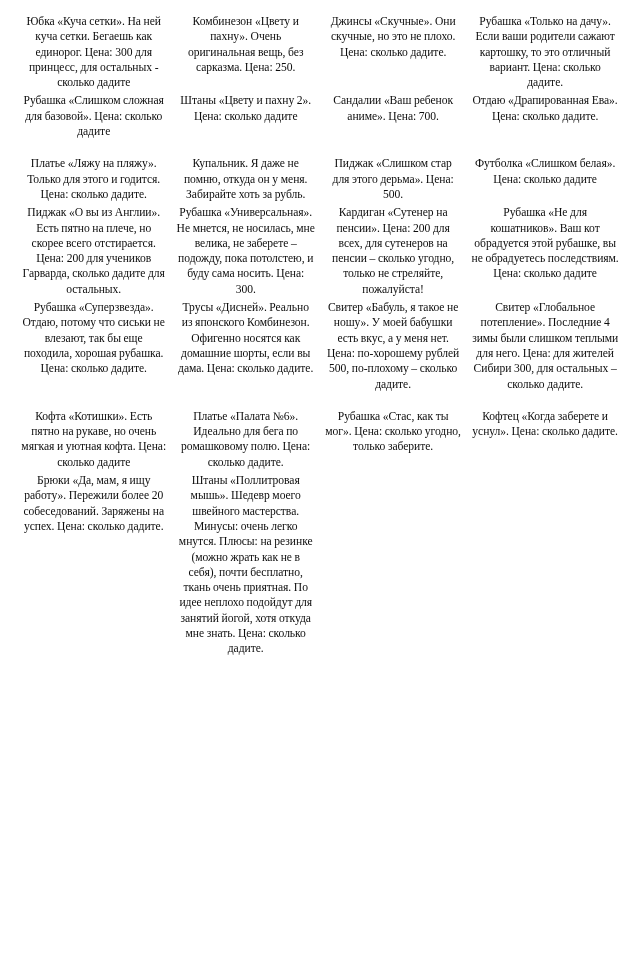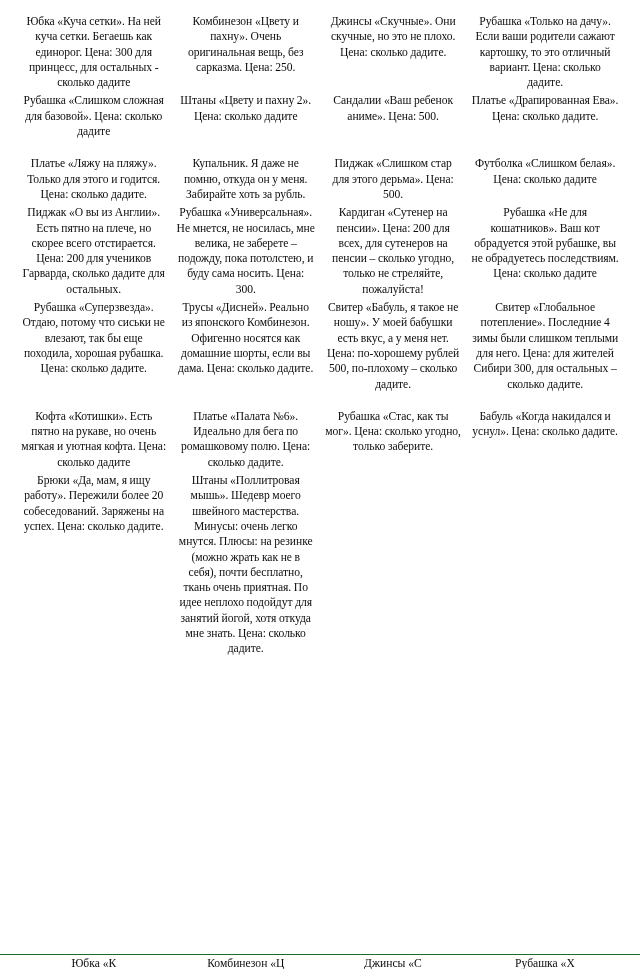--- a/index.html
+++ b/index.html
@@ -113,24 +113,24 @@
       </tr>
 
       <tr class="gap-after">
         <td class="col1">
             <span class="cell-text">Рубашка «Слишком сложная для базовой». Цена: сколько дадите</span>
           </td>
         <td class="col2">
             <span class="cell-text">Штаны «Цвету и пахну 2». Цена: сколько дадите</span>
           </td>
         <td class="col3">
-            <span class="cell-text">Сандалии «Ваш ребенок аниме». Цена: 500.</span>
-          </td>
-        <td class="col4">
-            <span class="cell-text">Платье «Драпированная Ева». Цена: сколько дадите.</span>
+            <span class="cell-text">Сандалии «Ваш ребенок аниме». Цена: 700.</span>
+          </td>
+        <td class="col4">
+            <span class="cell-text">Отдаю «Драпированная Ева». Цена: сколько дадите.</span>
           </td>
       </tr>
 
       <tr class="gap-small">
         <td class="col1">
             <span class="cell-text">Платье «Ляжу на пляжу». Только для этого и годится. Цена: сколько дадите.</span>
           </td>
         <td class="col2">
             <span class="cell-text">Купальник. Я даже не помню, откуда он у меня. Забирайте хоть за рубль.</span>
           </td>
@@ -176,21 +176,21 @@
         <td class="col1">
             <span class="cell-text">Кофта «Котишки». Есть пятно на рукаве, но очень мягкая и уютная кофта. Цена: сколько дадите</span>
           </td>
         <td class="col2">
             <span class="cell-text">Платье «Палата №6». Идеально для бега по ромашковому полю. Цена: сколько дадите.</span>
           </td>
         <td class="col3">
             <span class="cell-text">Рубашка «Стас, как ты мог». Цена: сколько угодно, только заберите.</span>
           </td>
         <td class="col4">
-            <span class="cell-text">Бабуль «Когда накидался и уснул». Цена: сколько дадите.</span>
+            <span class="cell-text">Кофтец «Когда заберете и уснул». Цена: сколько дадите.</span>
           </td>
       </tr>
 
       <tr>
         <td class="col1">
             <span class="cell-text">Брюки «Да, мам, я ищу работу». Пережили более 20 собеседований. Заряжены на успех. Цена: сколько дадите.</span>
           </td>
         <td class="col2">
             <span class="cell-text">Штаны «Поллитровая мышь». Шедевр моего швейного мастерства. Минусы: очень легко мнутся. Плюсы: на резинке (можно жрать как не в себя), почти бесплатно, ткань очень приятная. По идее неплохо подойдут для занятий йогой, хотя откуда мне знать. Цена: сколько дадите.</span>
           </td>
@@ -198,23 +198,14 @@
             <span class="cell-text empty"></span>
           </td>
         <td class="col4">
             <span class="cell-text empty"></span>
           </td>
       </tr>
 
     </tbody>
   </table>
 
-  <div class="footer-zone">
-    <div class="green-rule"></div>
-    <div class="clipped-row">
-      <div class="c c1">Юбка «К</div>
-      <div class="c c2">Комбинезон «Ц</div>
-      <div class="c c3">Джинсы «С</div>
-      <div class="c c4">Рубашка «Х</div>
-    </div>
-  </div>
 
 </div>
 
 </body></html>

